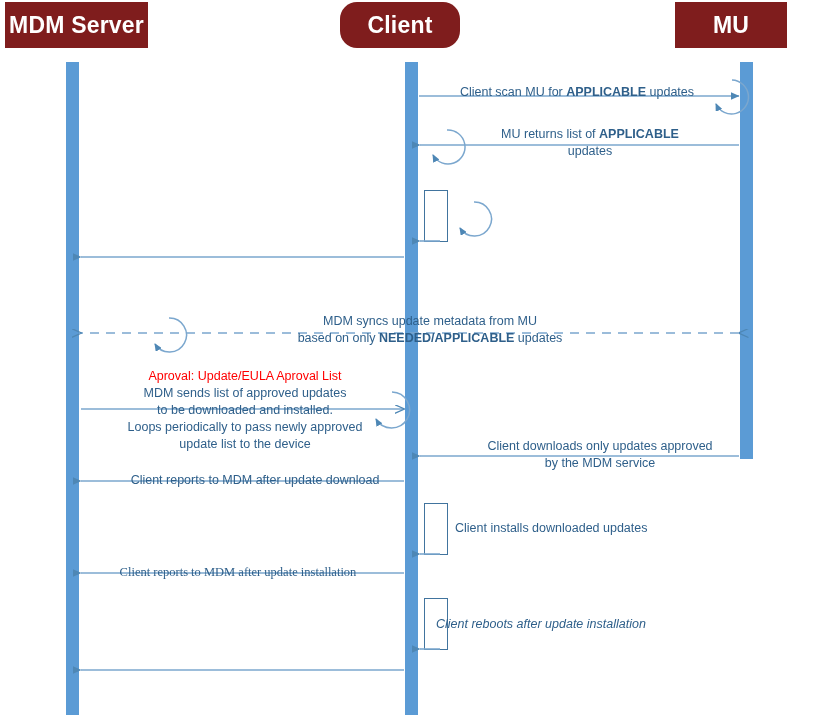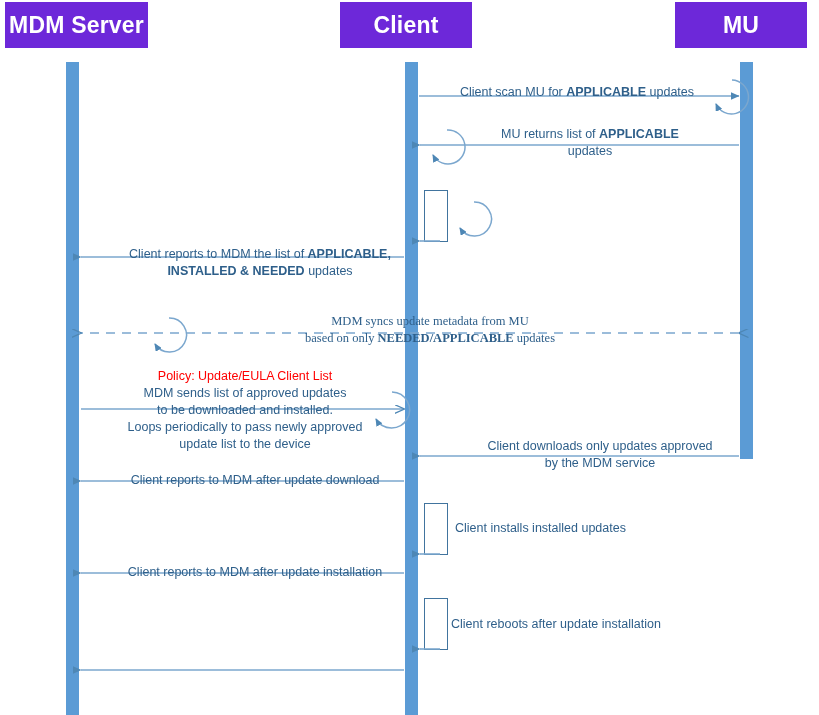--- a/index.html
+++ b/index.html
@@ -10,21 +10,21 @@
   #canvas{
     position:relative;
     width:819px;
     height:715px;
     background:#ffffff;
     overflow:hidden;
   }
   
   .participant{
     position:absolute;
-    background:#6d28d9;
+    background:#7f1d1d;
     color:#ffffff;
     display:flex;
     align-items:center;
     justify-content:center;
     font-weight:bold;
     font-size:23px;
     letter-spacing:0.2px;
     box-sizing:border-box;
   }
   
@@ -126,42 +126,41 @@
 
       <line x1="440" y1="649" x2="420" y2="649" marker-end="url(#ah-l)"></line>
 
       <line x1="404" y1="670" x2="81" y2="670" marker-end="url(#ah-l)"></line>
     </g>
   </svg>
 
   <div class="participant" style="left:5px; top:2px; width:143px; height:46px;">
     <span>MDM Server</span>
   </div>
-  <div class="participant" style="left:340px; top:2px; width:132px; height:46px;">
+  <div class="participant" style="left:340px; top:2px; width:120px; height:46px;border-radius:17px;">
     <span>Client</span>
   </div>
-  <div class="participant" style="left:675px; top:2px; width:132px; height:46px;">
+  <div class="participant" style="left:675px; top:2px; width:112px; height:46px;">
     <span>MU</span>
   </div>
 
   <div class="msg" style="left:452px; top:84px; width:250px;">Client scan MU for <b>APPLICABLE</b> updates</div>
 
   <div class="msg" style="left:480px; top:126px; width:220px;">MU returns list of <b>APPLICABLE</b><br>updates</div>
 
 
-  <div class="msg" style="left:110px; top:246px; width:300px;">Client reports to MDM the list of <b>APPLICABLE,</b><br><b>INSTALLED &amp; NEEDED</b> updates</div>
 
-  <div class="msg" style="left:280px; top:313px; width:300px;font-family:Liberation Serif, serif;">MDM syncs update metadata from MU<br>based on only <b>NEEDED/APPLICABLE</b> updates</div>
+  <div class="msg" style="left:280px; top:313px; width:300px;">MDM syncs update metadata from MU<br>based on only <b>NEEDED/APPLICABLE</b> updates</div>
 
-  <div class="msg" style="left:100px; top:368px; width:290px;"><span class="policy">Policy: Update/EULA Client List</span><br>MDM sends list of approved updates<br>to be downloaded and installed.<br>Loops periodically to pass newly approved<br>update list to the device</div>
+  <div class="msg" style="left:100px; top:368px; width:290px;"><span class="policy">Aproval: Update/EULA Aproval List</span><br>MDM sends list of approved updates<br>to be downloaded and installed.<br>Loops periodically to pass newly approved<br>update list to the device</div>
 
   <div class="msg" style="left:455px; top:438px; width:290px;">Client downloads only updates approved<br>by the MDM service</div>
 
   <div class="msg" style="left:110px; top:472px; width:290px;">Client reports to MDM after update download</div>
 
-  <div class="msg left" style="left:455px; top:520px; width:290px;">Client installs installed updates</div>
+  <div class="msg left" style="left:455px; top:520px; width:290px;">Client installs downloaded updates</div>
 
-  <div class="msg" style="left:110px; top:564px; width:290px;">Client reports to MDM after update installation</div>
+  <div class="msg" style="left:93px; top:564px; width:290px;font-family:Liberation Serif, serif;">Client reports to MDM after update installation</div>
 
-  <div class="msg left" style="left:451px; top:616px; width:290px;">Client reboots after update installation</div>
+  <div class="msg left" style="left:436px; top:616px; width:290px;font-style:italic;">Client reboots after update installation</div>
 
 
 </div>
 
 </body></html>

